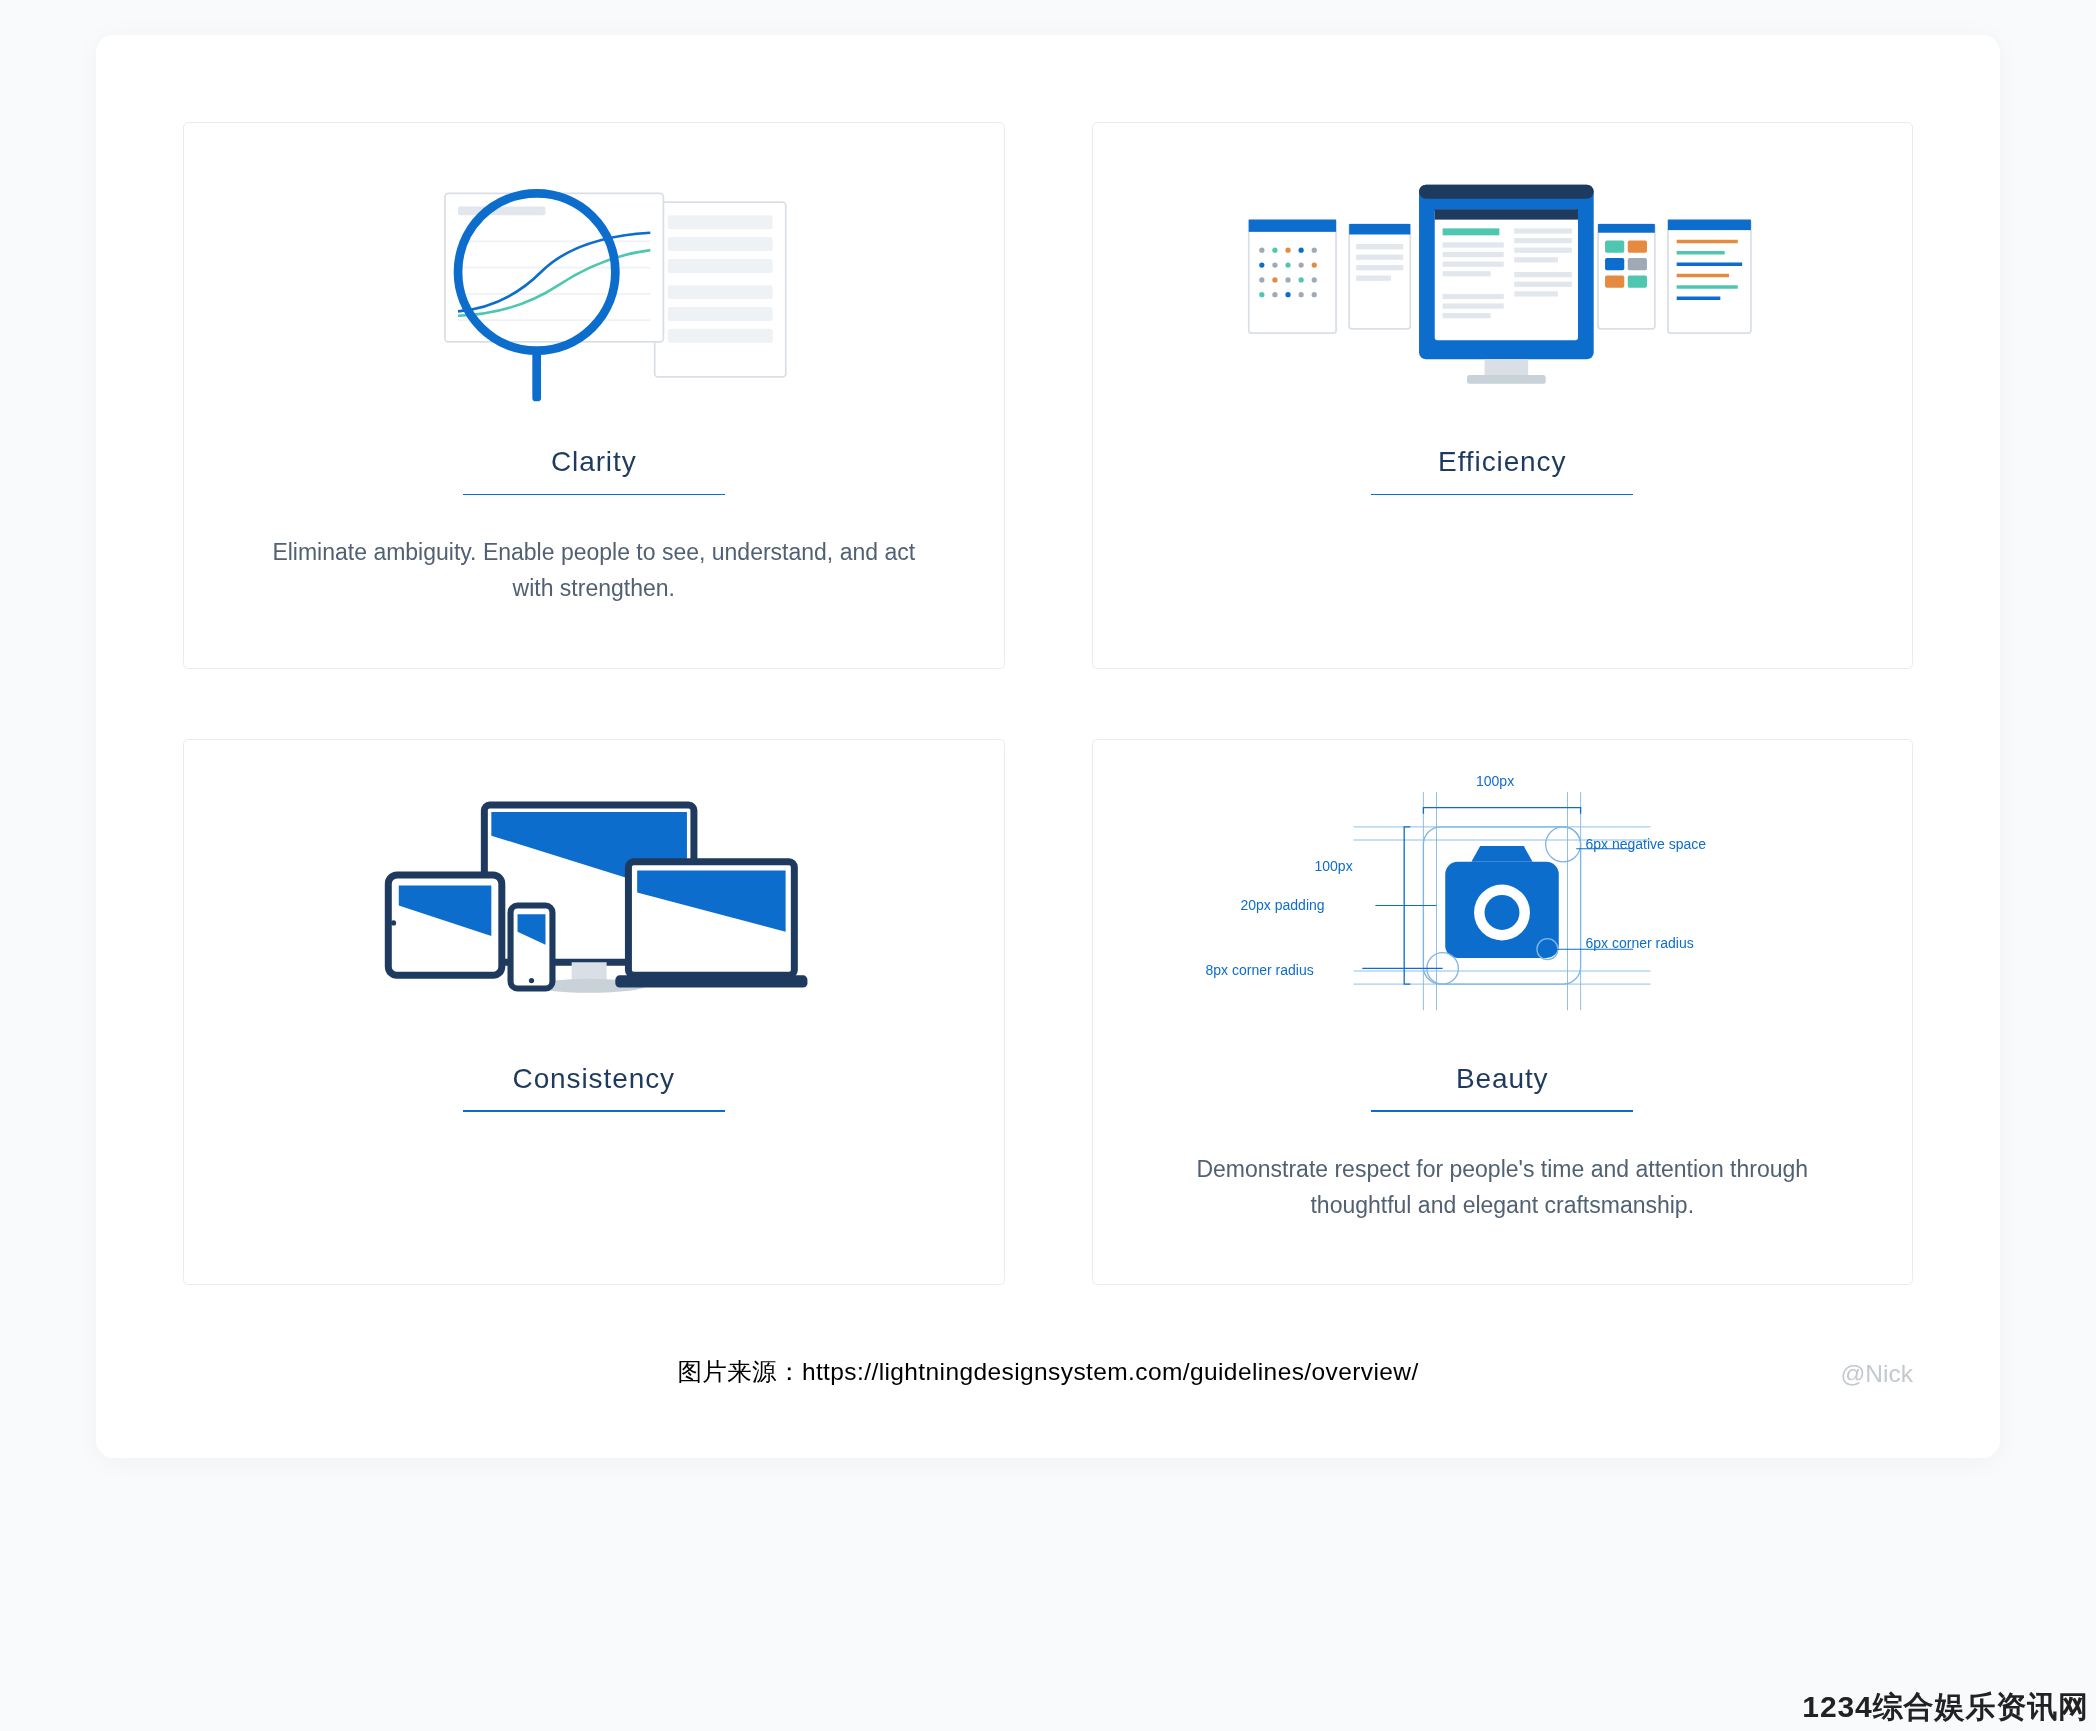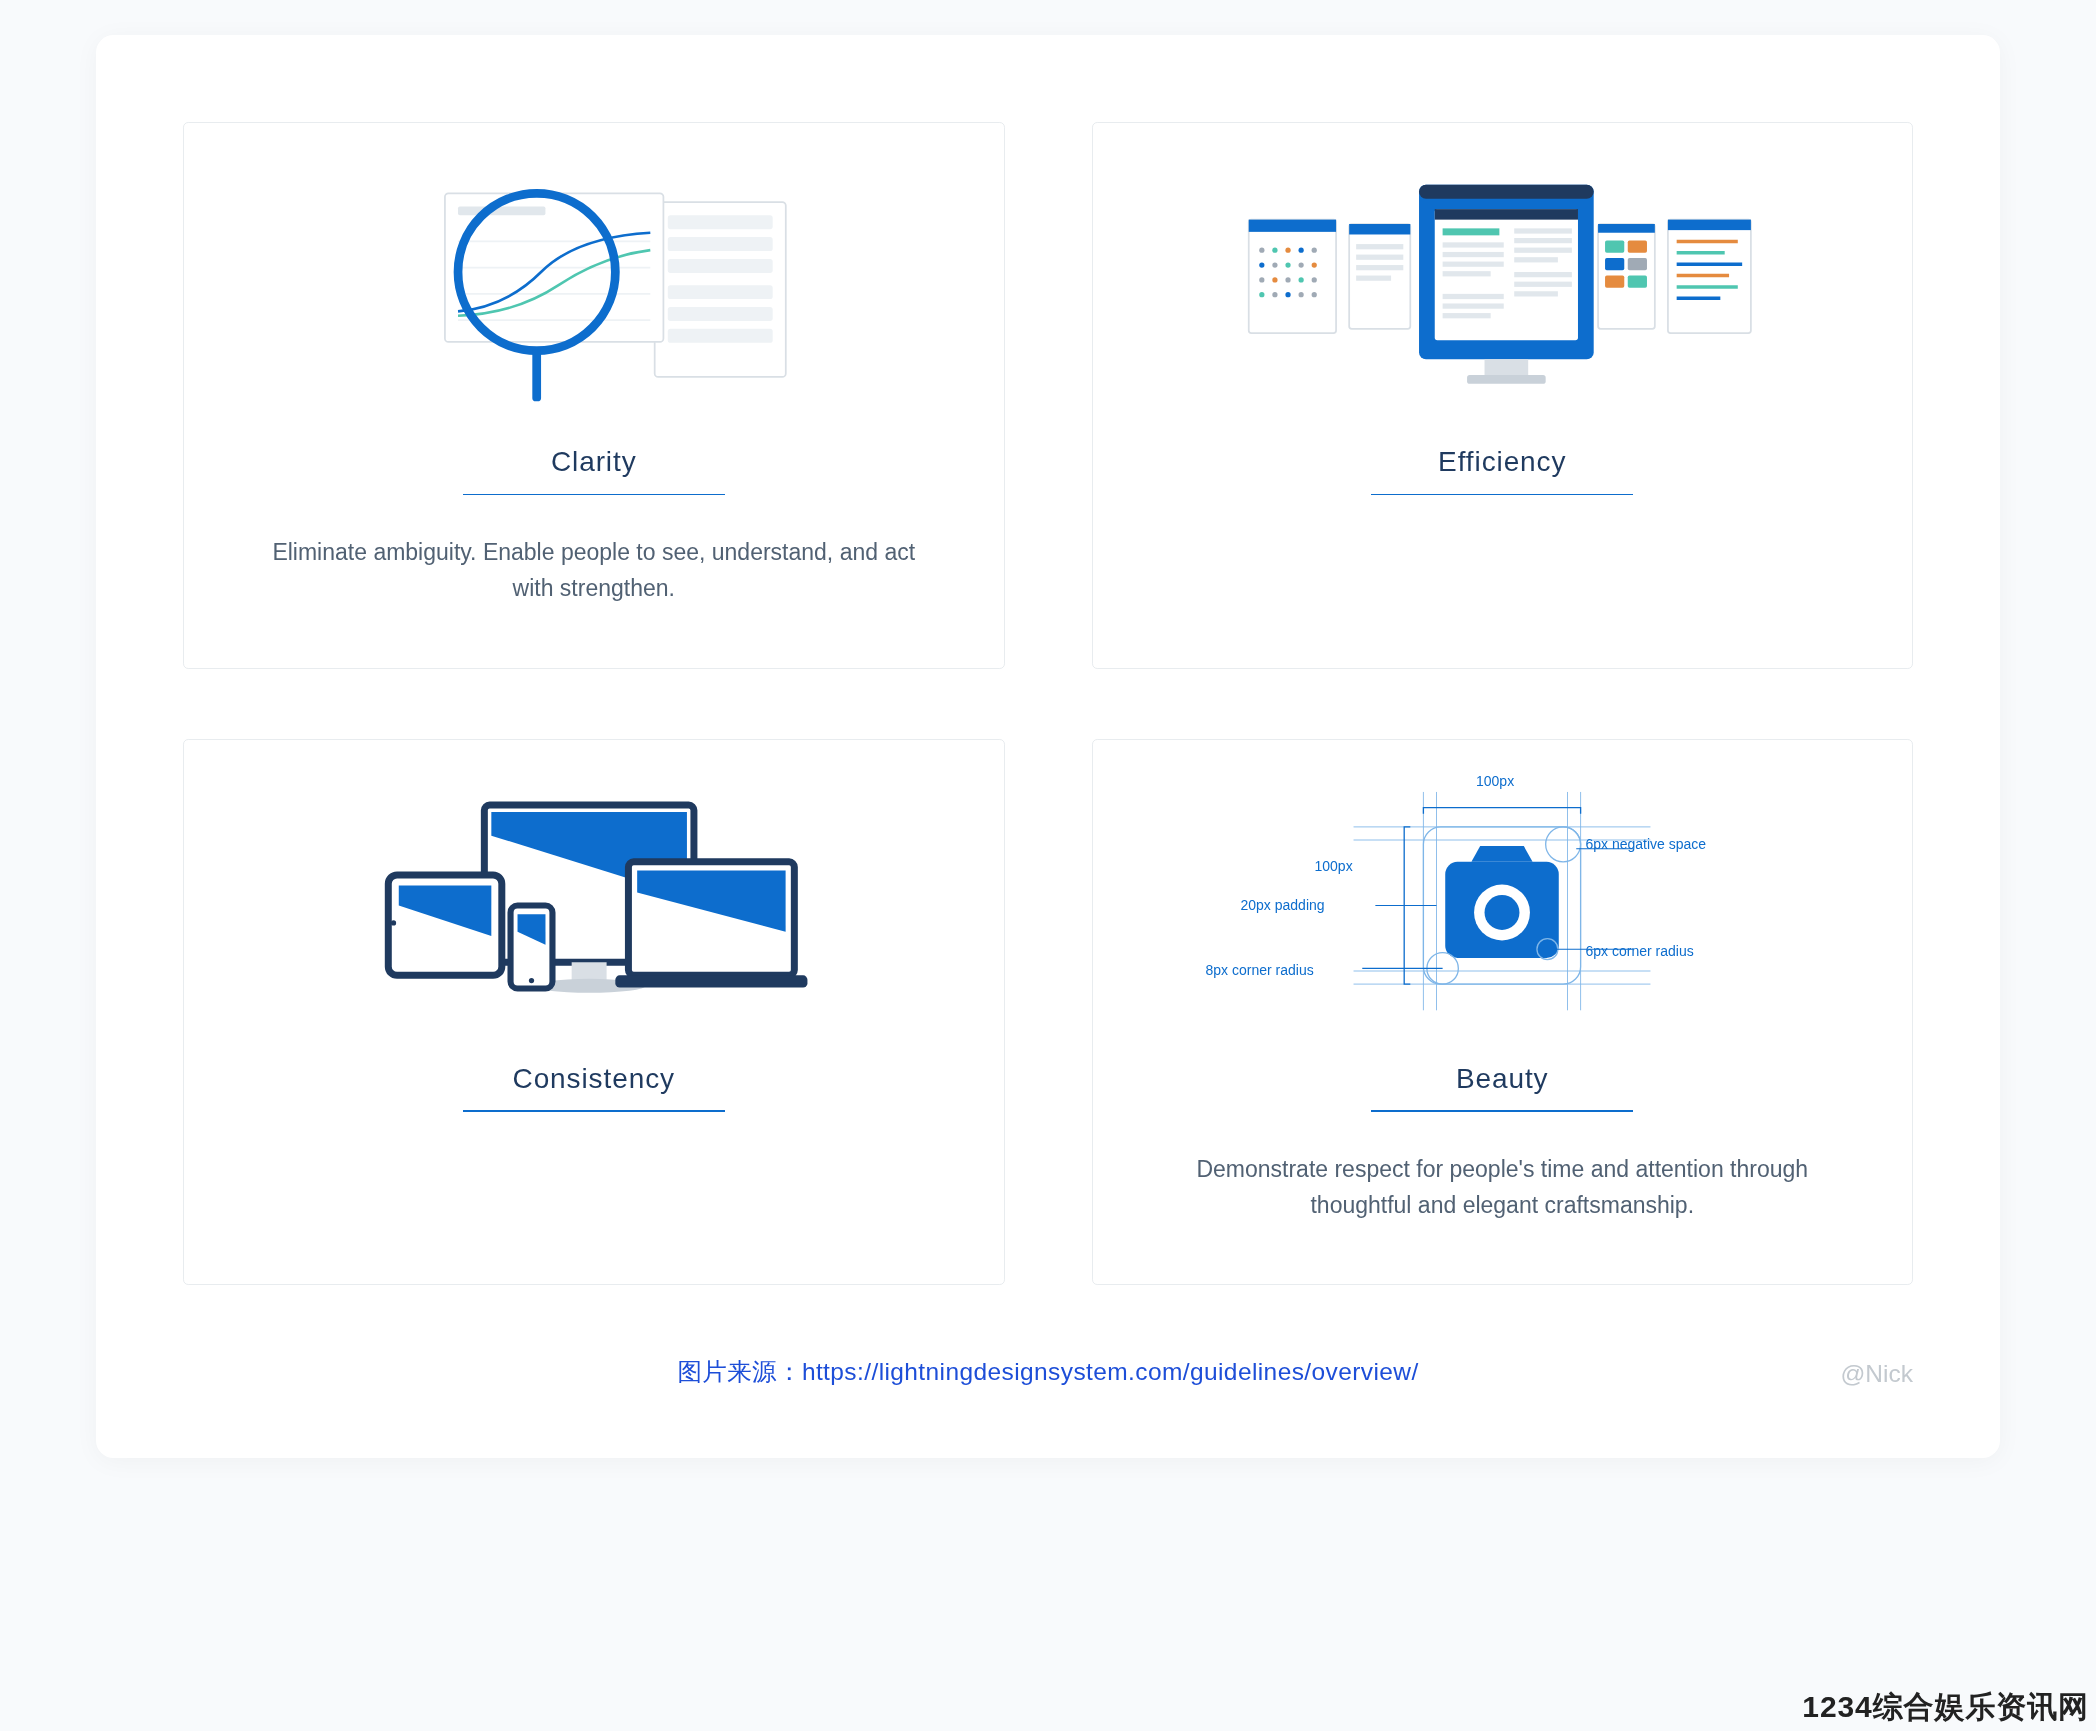--- a/index.html
+++ b/index.html
@@ -61,21 +61,21 @@
     max-width: 681px;
   }
   .caption-row {
     margin-top: 70px;
     display:flex;
     justify-content:center;
     position:relative;
   }
   .caption {
     font-size: 24.5px;
-    color: #1d4ed8;
+    color: #000000;
     letter-spacing: 0.4px;
   }
   .author {
     position:absolute;
     right: 0;
     bottom: 0;
     font-size: 24.5px;
     color: #c3c9cf;
   }
   .watermark {
@@ -274,21 +274,21 @@
             <line x1="232" y1="212" x2="140" y2="212"></line>
             <line x1="385" y1="75" x2="450" y2="75"></line>
             <line x1="360" y1="190" x2="450" y2="190"></line>
           </g>
         </svg>
         <span class="anno" style="left:49%; top:-1.7px; transform:translateX(-50%);">100px</span>
         <span class="anno" style="left:170px; top:83px;">100px</span>
         <span class="anno" style="left:96px; top:122px;">20px padding</span>
         <span class="anno" style="left:61px; top:187px;">8px corner radius</span>
         <span class="anno" style="left:441px; top:61px;">6px negative space</span>
-        <span class="anno" style="left:441px; top:168px;">6px corner radius</span>
+        <span class="anno" style="left:441px; top:160px;">6px corner radius</span>
       </div>
       <div class="card-title">Beauty</div>
       <div class="card-divider"></div>
       <div class="card-desc">Demonstrate respect for people's time and attention through thoughtful and elegant craftsmanship.</div>
     </div>
 
   </div>
 
   <div class="caption-row">
     <div class="caption">

